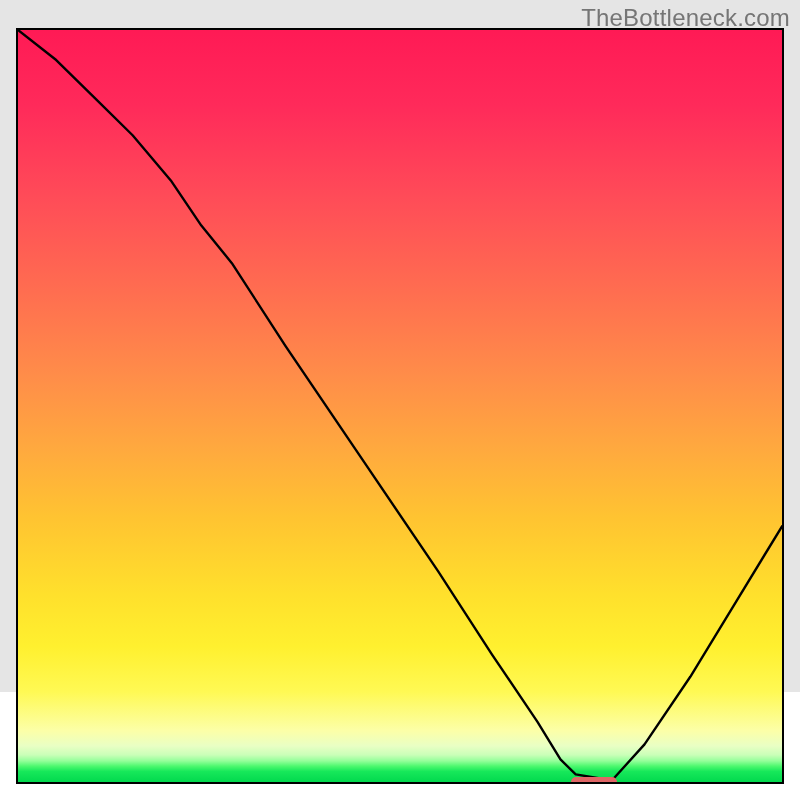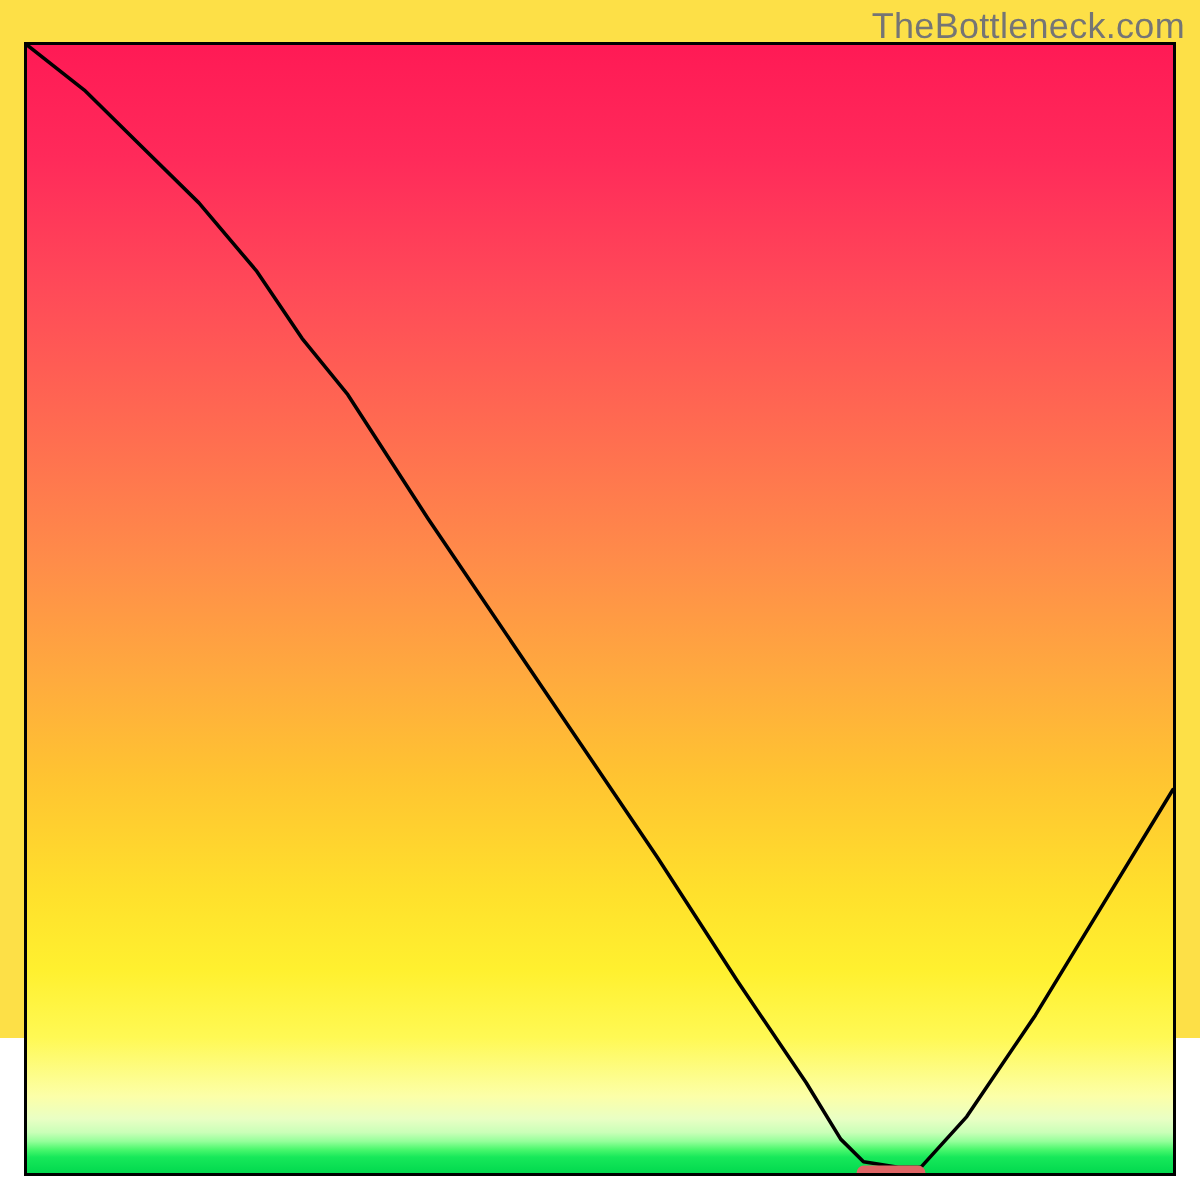--- a/index.html
+++ b/index.html
@@ -8,21 +8,21 @@
     width: 800px;
     height: 800px;
     overflow: hidden;
     background: #ffffff;
     font-family: Arial, Helvetica, sans-serif;
   }
   .frame {
     position: relative;
     width: 800px;
     height: 692px;
-    background: #fde047;
+    background: #e5e5e5;
   }
   .watermark {
     position: absolute;
     top: 4px;
     right: 10px;
     font-size: 24px;
     color: #757575;
     font-weight: 400;
     letter-spacing: 0.2px;
     z-index: 10;

